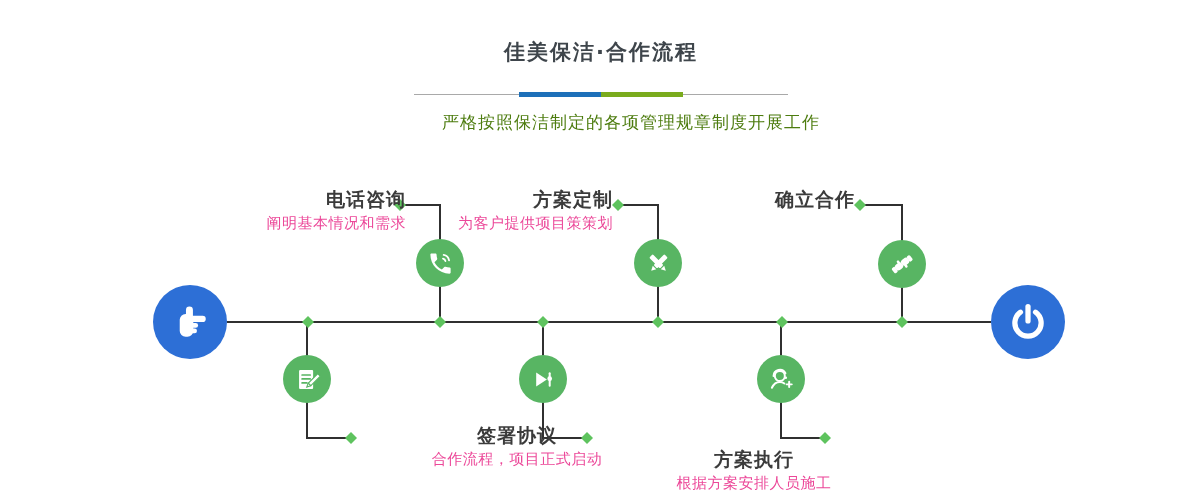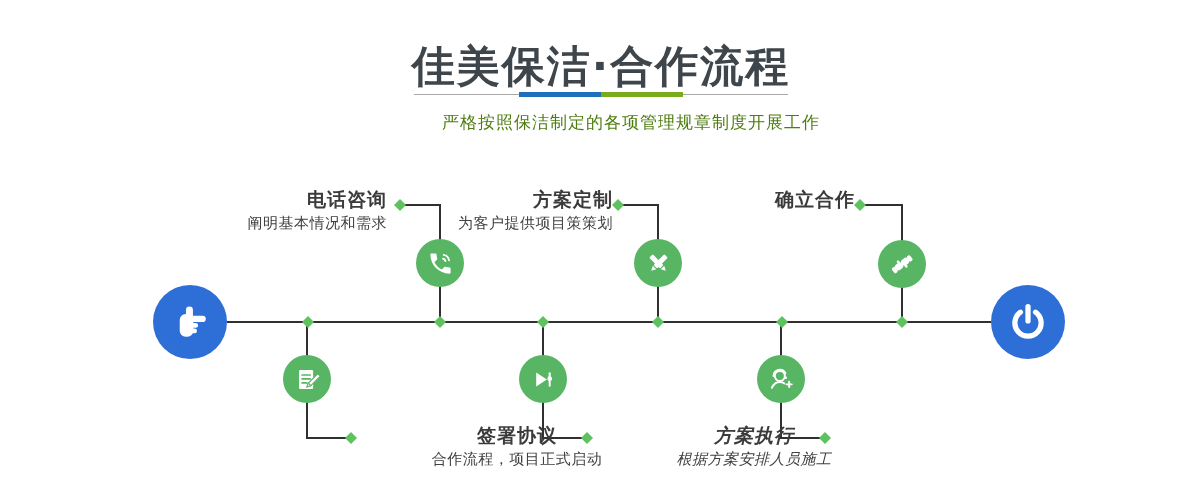--- a/index.html
+++ b/index.html
@@ -3,21 +3,21 @@
 <meta charset="utf-8">
 <style>
   html,body{margin:0;padding:0;background:#ffffff;}
   .page{
     position:relative;width:1202px;height:502px;margin:0 auto;overflow:hidden;
     font-family:"DejaVu Sans","Liberation Sans",sans-serif;background:#ffffff;
   }
   
   .hdr-title{
     position:absolute;top:38px;left:0;width:100%;text-align:center;
-    font-size:43px;font-weight:bold;color:#3e454b;letter-spacing:2px;
+    font-size:21px;font-weight:bold;color:#3e454b;letter-spacing:2px;
   }
   .hdr-divider{position:absolute;top:94px;left:50%;transform:translateX(-50%);width:374px;height:1px;background:#a9a9a9;}
   .hdr-divider-accent{position:absolute;top:92px;left:50%;transform:translateX(-50%);width:164px;height:5px;display:flex;}
   .hdr-divider-accent .blue{flex:1;background:#1d70b9;}
   .hdr-divider-accent .green{flex:1;background:#7aab1d;}
   .hdr-subtitle{
     position:absolute;top:111px;left:0;width:100%;text-align:center;
     font-size:17px;color:#4d7c0f;letter-spacing:1px;margin-left:30px;
   }
   
@@ -25,28 +25,28 @@
   .node{
     position:absolute;z-index:2;border-radius:50%;
     display:flex;align-items:center;justify-content:center;
   }
   .node.green{width:48px;height:48px;background:#58b563;}
   .node.blue{width:74px;height:74px;background:#2d6fd6;}
   .node svg{display:block;}
   
   .step{position:absolute;z-index:2;width:320px;}
   .step .step-title{font-size:19px;font-weight:bold;color:#3b3b3b;line-height:22px;letter-spacing:1px;}
-  .step .step-desc{font-size:15px;color:#404040;line-height:20px;margin-top:3px;letter-spacing:0.5px;}
+  .step .step-desc{font-size:15px;color:#ec4899;line-height:20px;margin-top:3px;letter-spacing:0.5px;}
   .step.top{text-align:right;}
   .step.bottom{text-align:center;}
-  .step.t1{top:188px;right:815px;}
+  .step.t1{top:188px;right:796px;}
   .step.t2{top:188px;right:589px;}
   .step.t3{top:188px;right:347px;}
   .step.b1{top:424px;left:357px;}
-  .step.b2{top:424px;left:594px;font-style:italic;}
+  .step.b2{top:448px;left:594px;}
   .step.b3{top:424px;left:832px;}
   
   .n-phone{left:416px;top:239px;}
   .n-pencil{left:634px;top:239px;}
   .n-hand{left:878px;top:240px;}
   .n-contract{left:283px;top:355px;}
   .n-exec{left:519px;top:355px;}
   .n-support{left:757px;top:355px;}
   .n-start{left:153px;top:285px;}
   .n-end{left:991px;top:285px;}

